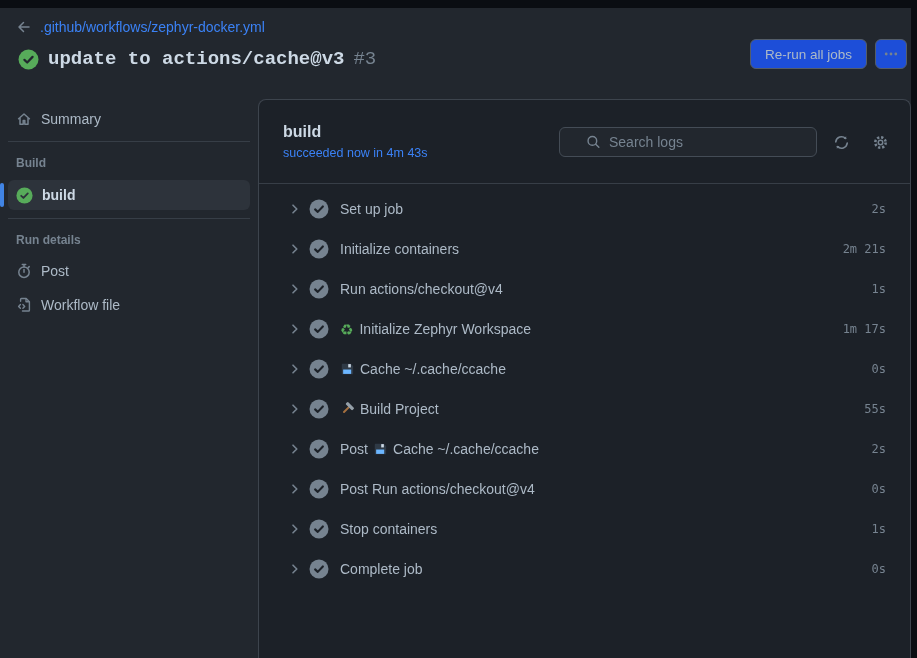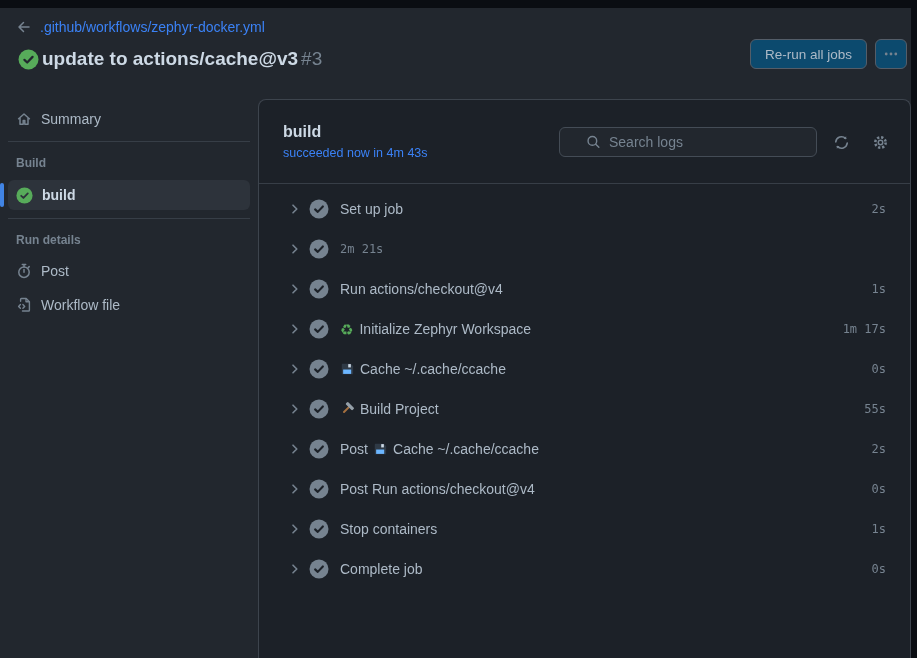--- a/index.html
+++ b/index.html
@@ -6,26 +6,26 @@
   html,body { width:917px; height:658px; overflow:hidden; }
   body { background:#0a0d12; font-family:"Liberation Sans", sans-serif; color:#adbac7; }
 
   .app { position:absolute; left:0; top:8px; width:911px; height:650px; background:#22272e; }
 
   
   .run-header { position:relative; height:87px; }
   .breadcrumb-row { position:absolute; left:16px; top:8px; display:flex; align-items:center; gap:8px; height:22px; }
   .back-link { display:flex; align-items:center; color:#768390; cursor:pointer; }
   .breadcrumb-link { font-size:14px; color:#3b82f6; cursor:pointer; }
-  .title-row { position:absolute; left:18px; top:40px; display:flex; align-items:center; gap:3px; }
+  .title-row { position:absolute; left:18px; top:40px; display:flex; align-items:center; gap:9px;font-family:Liberation Mono, monospace; }
   .title-check { width:21px; height:21px; }
   .run-title { font-size:19px; font-weight:bold; color:#cdd9e5; }
   .run-number { font-size:19px; color:#768390; font-weight:normal; }
   .header-actions { position:absolute; right:4px; top:31px; display:flex; gap:8px; }
-  .btn { background:#0c4a6e; border:1px solid #545d68; border-radius:6px; color:#adbac7;
+  .btn { background:#1d4ed8; border:1px solid #545d68; border-radius:6px; color:#adbac7;
          font-size:13.5px; font-family:"Liberation Sans", sans-serif; height:30px; padding:0 14px;
          display:flex; align-items:center; cursor:pointer; }
   .btn-icon { width:32px; padding:0; justify-content:center; }
 
   
   .sidebar { position:absolute; left:8px; top:97px; width:242px; }
   .side-item { position:relative; display:flex; align-items:center; gap:9px; height:28px;
                padding:0 8px; border-radius:6px; font-size:14px; color:#adbac7; cursor:pointer; }
   .side-item .ic { display:flex; color:#768390; }
   .side-divider { border:0; border-top:1px solid #373e47; margin:8px 0; }
@@ -192,20 +192,24 @@
       <svg width="16" height="16" viewBox="0 0 16 16">
               <path d="M6 4.2 9.8 8 6 11.8" fill="none" stroke="currentColor" stroke-width="1.6" stroke-linecap="round" stroke-linejoin="round"></path>
             </svg>
     </span>
     <span class="step-check">
       <svg width="20" height="20" viewBox="0 0 16 16">
               <circle cx="8" cy="8" r="7.6" fill="#768390"></circle>
               <path d="M4.9 8.3 7 10.3 11.1 6" fill="none" stroke="#1c2128" stroke-width="1.7" stroke-linecap="round" stroke-linejoin="round"></path>
             </svg>
     </span>
+    <span class="step-label">
+      <span class="step-pre"></span>
+            <span class="step-text">Initialize containers</span>
+    </span>
     <span class="step-duration">2m 21s</span>
   </div>
 
   <div class="step-row">
     <span class="chev">
       <svg width="16" height="16" viewBox="0 0 16 16">
               <path d="M6 4.2 9.8 8 6 11.8" fill="none" stroke="currentColor" stroke-width="1.6" stroke-linecap="round" stroke-linejoin="round"></path>
             </svg>
     </span>
     <span class="step-check">

